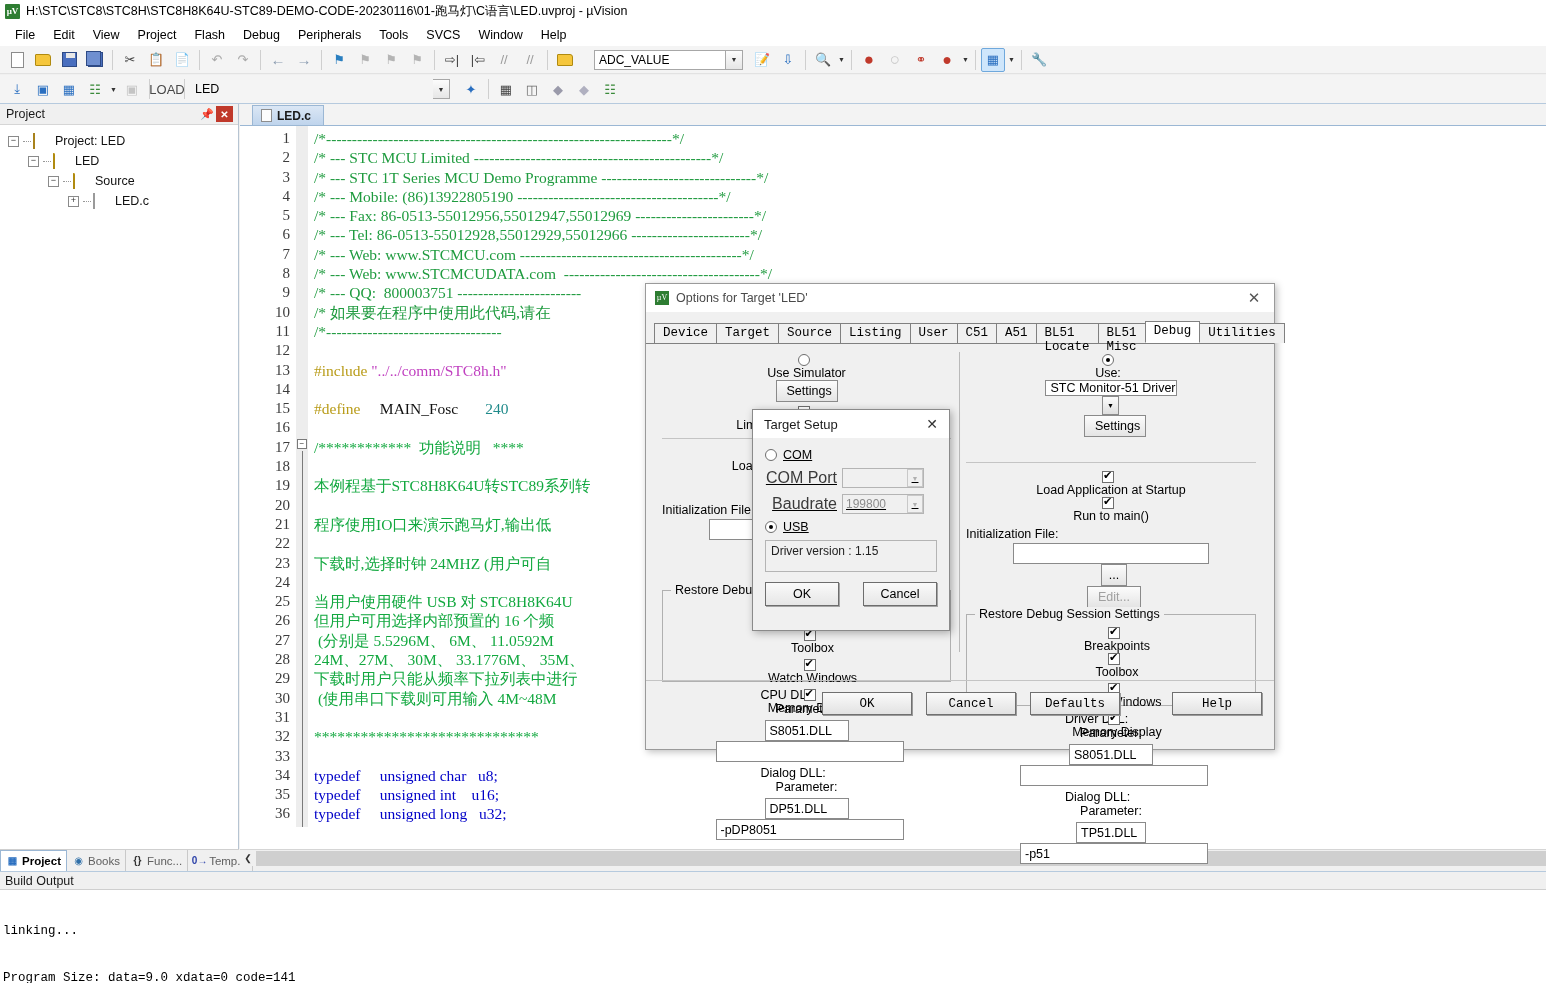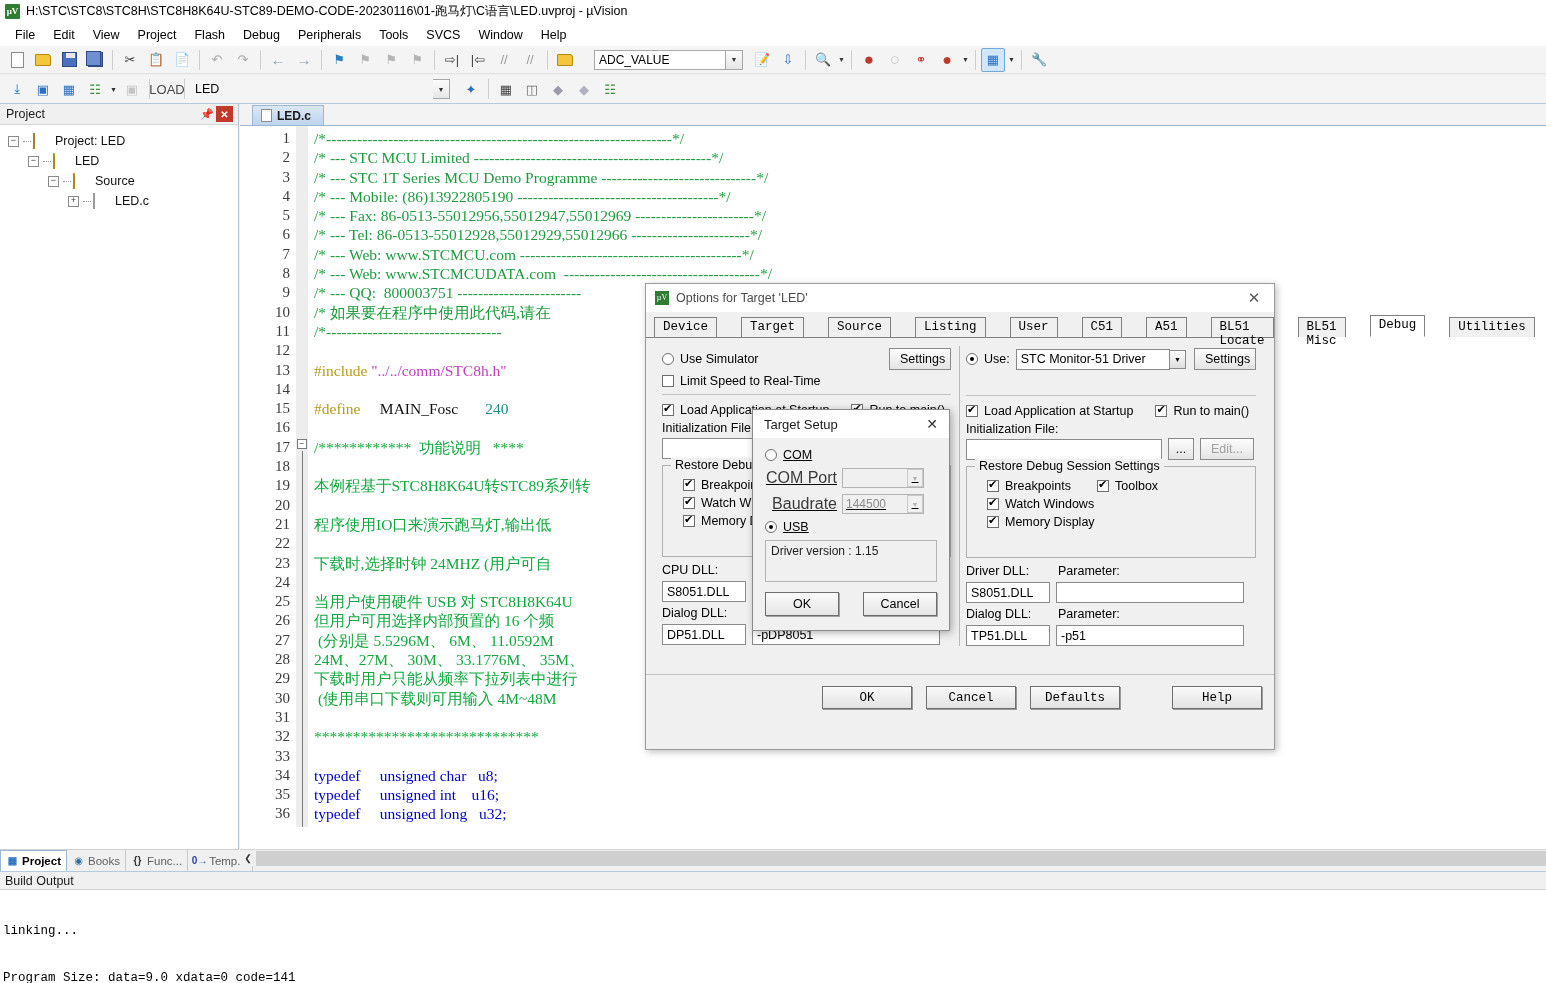--- a/index.html
+++ b/index.html
@@ -196,35 +196,35 @@
   }
   .dlg-title .t { font-size: 12.5px; color: #4a4a4a; }
   .dlg-ico { width: 14px; height: 14px; background: #2e7d32; color:#fff;font-size:8px;line-height:14px;text-align:center;font-family:"Liberation Serif",serif;}
   .dlg-x {
     margin-left: auto; width: 40px; height: 28px; display:flex;align-items:center;justify-content:center;
     font-size: 15px; color: #555; font-family: "Liberation Sans", sans-serif;
   }
 
   .tabs-row {
     display: flex; align-items: flex-end; height: 22px; padding-left: 8px;
-    background: #f0f0f0; border-bottom: 1px solid #808080; margin-top: 4px; gap: 25px;
+    background: #f0f0f0; border-bottom: 1px solid #808080; margin-top: 10px;
   }
   .otab {
     font-family: "Liberation Mono", monospace; font-size: 12.5px;
     padding: 2px 8px 3px 8px; border: 1px solid #808080; border-bottom: none;
     background: #f0f0f0; color: #000; margin-right: -1px; height: 20px;
   }
   .otab.sel { background: #ffffff; height: 22px; border-bottom: 1px solid #fff; position: relative; z-index: 2; }
 
   .dlg-body { position: relative; height: 382px; padding: 8px 10px; }
   .cols { display: flex; height: 300px; }
   .col { width: 50%; padding: 2px 8px 0 6px; position: relative; }
   .col.left { border-right: 1px solid #b9b9b9; }
 
-  .row { display: flex; align-items: center; margin-bottom: 4px; }
+  .row { display: flex; align-items: center; margin-bottom: 4px; flex-direction: column; }
   .radio {
     width: 12px; height: 12px; border: 1px solid #6e6e6e; border-radius: 50%;
     background: #fff; margin-right: 6px; position: relative; flex: none;
   }
   .radio.on:after {
     content: ""; position: absolute; left: 3px; top: 3px; width: 4px; height: 4px;
     background: #000; border-radius: 50%;
   }
   .cbx {
     width: 12px; height: 12px; border: 1px solid #6e6e6e; background: #fff;
@@ -278,21 +278,21 @@
   .ts-x { margin-left: auto; width: 34px; height: 28px; display:flex;align-items:center;justify-content:center;font-size:14px;color:#333; }
   .ts-body { padding: 10px 12px 0 12px; }
   .ts-row { display: flex; align-items: center; margin-bottom: 6px; text-decoration: underline; }
   .ts-row .rl { font-size: 16px; color: #3a3a3a; width: 72px; text-align: right; margin-right: 5px; }
   .ts-combo {
     width: 82px; height: 20px; background: #f0f0f0; border: 1px solid #b4b4b4;
     display: flex; align-items: center; font-size: 12px; color: #8c8c8c; padding-left: 3px;
   }
   .ts-combo-btn { width: 16px; height: 18px; background: #f0f0f0; border: 1px solid #c8c8c8; margin-left: auto;
                   display:flex;align-items:center;justify-content:center;font-size:7px;color:#b0b0b0; }
-  .ts-ver { border: 1px solid #b4b4b4; background: #f0f0f0; height: 42px; padding: 3px 5px; font-size: 12px; color: #222; margin-top: 4px;}
+  .ts-ver { border: 1px solid #b4b4b4; background: #f0f0f0; height: 32px; padding: 3px 5px; font-size: 12px; color: #222; margin-top: 4px;}
   .ts-btns { display: flex; justify-content: space-between; padding: 10px 12px 0 12px; }
   .ts-btn {
     width: 74px; height: 24px; background: linear-gradient(#fafafa,#e6e6e6); border: 1px solid #6d6d6d;
     display: flex; align-items: center; justify-content: center; font-size: 12.5px;
     box-shadow: 1px 1px 0 #a5a5a5;
   }
 </style>
 </head>
 <body>
 
@@ -671,21 +671,21 @@
           </div>
           <div class="row">
             <span class="txtbox" style="width:84px">S8051.DLL</span>
             <span class="txtbox" style="width:188px;margin-left:6px"></span>
           </div>
           <div class="row">
             <span class="lbl" style="width:92px">Dialog DLL:</span>
             <span class="lbl">Parameter:</span>
           </div>
           <div class="row">
-            <span class="txtbox" style="width:84px">TP51.DLL</span>
+            <span class="txtbox" style="width:70px">TP51.DLL</span>
             <span class="txtbox" style="width:188px;margin-left:6px">-p51</span>
           </div>
         </div>
       </div>
 
       <div class="dlg-footer">
         <span style="width:150px"></span>
         <div class="ftr-btn">OK</div>
         <div class="ftr-btn">Cancel</div>
         <div class="ftr-btn">Defaults</div>
@@ -708,21 +708,21 @@
       <div class="ts-row">
         <span class="rl">COM Port</span>
         <span class="ts-combo">
           <span></span>
           <span class="ts-combo-btn">▼</span>
         </span>
       </div>
       <div class="ts-row">
         <span class="rl">Baudrate</span>
         <span class="ts-combo">
-          <span>144500</span>
+          <span>199800</span>
           <span class="ts-combo-btn">▼</span>
         </span>
       </div>
       <div class="ts-row" style="margin-top:2px">
         <span class="radio on"></span>
         <span class="lbl">USB</span>
       </div>
       <div class="ts-ver">
         <span>Driver version : 1.15</span>
       </div>

